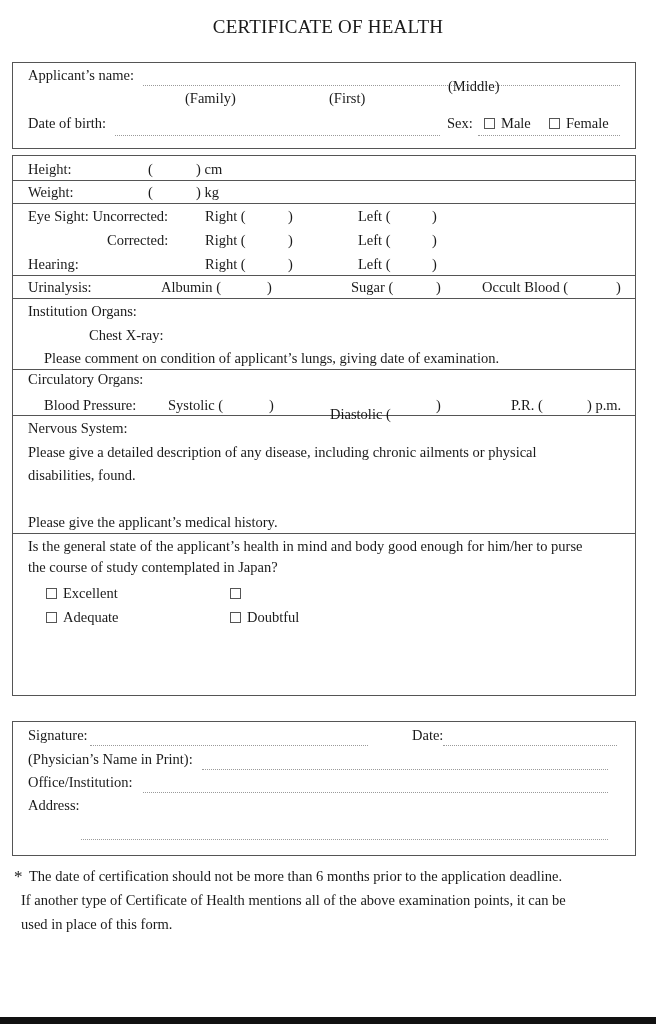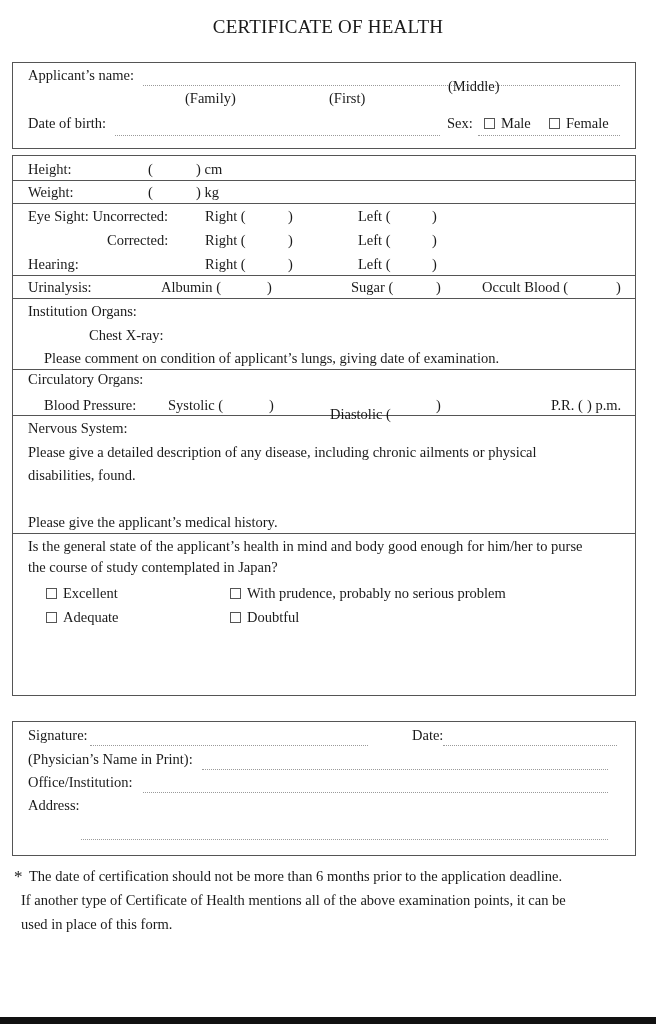--- a/index.html
+++ b/index.html
@@ -82,35 +82,35 @@
 <span class="abs" style="left:28px; top:303px;">Institution Organs:</span>
 <span class="abs" style="left:44px; top:327px;margin-left:45px;">Chest X-ray:</span>
 <span class="abs" style="left:44px; top:350px;">Please comment on condition of applicant’s lungs, giving date of examination.</span>
 
 <span class="abs" style="left:28px; top:371px;">Circulatory Organs:</span>
 <span class="abs" style="left:44px; top:397px;">Blood Pressure:</span>
 <span class="abs" style="left:168px; top:397px;">Systolic (</span>
 <span class="abs" style="left:269px; top:397px;">)</span>
 <span class="abs" style="left:330px; top:397px;margin-top:9px;">Diastolic (</span>
 <span class="abs" style="left:436px; top:397px;">)</span>
-<span class="abs" style="left:511px; top:397px;margin-left:40px;">P.R. (</span>
+<span class="abs" style="left:511px; top:397px;">P.R. (</span>
 <span class="abs" style="left:587px; top:397px;">) p.m.</span>
 
 <span class="abs" style="left:28px; top:420px;">Nervous System:</span>
 <span class="abs" style="left:28px; top:444px;">Please give a detailed description of any disease, including chronic ailments or physical</span>
 <span class="abs" style="left:28px; top:467px;">disabilities, found.</span>
 <span class="abs" style="left:28px; top:514px;">Please give the applicant’s medical history.</span>
 
 <span class="abs" style="left:28px; top:538px;">Is the general state of the applicant’s health in mind and body good enough for him/her to purse</span>
 <span class="abs" style="left:28px; top:559px;">the course of study contemplated in Japan?</span>
 <span class="abs" style="left:46px; top:585px;">
   <span class="cb"></span><span>Excellent</span>
 </span>
 <span class="abs" style="left:230px; top:585px;">
-  <span class="cb"></span><span>With prudence, probably no serious problem</span>
+  <span class="cb"></span>
 </span>
 <span class="abs" style="left:46px; top:609px;">
   <span class="cb"></span><span>Adequate</span>
 </span>
 <span class="abs" style="left:230px; top:609px;">
   <span class="cb"></span><span>Doubtful</span>
 </span>
 
 <div class="box" style="left:12px; top:721px; width:624px; height:135px;"></div>
 <span class="abs" style="left:28px; top:727px;">Signature:</span>

